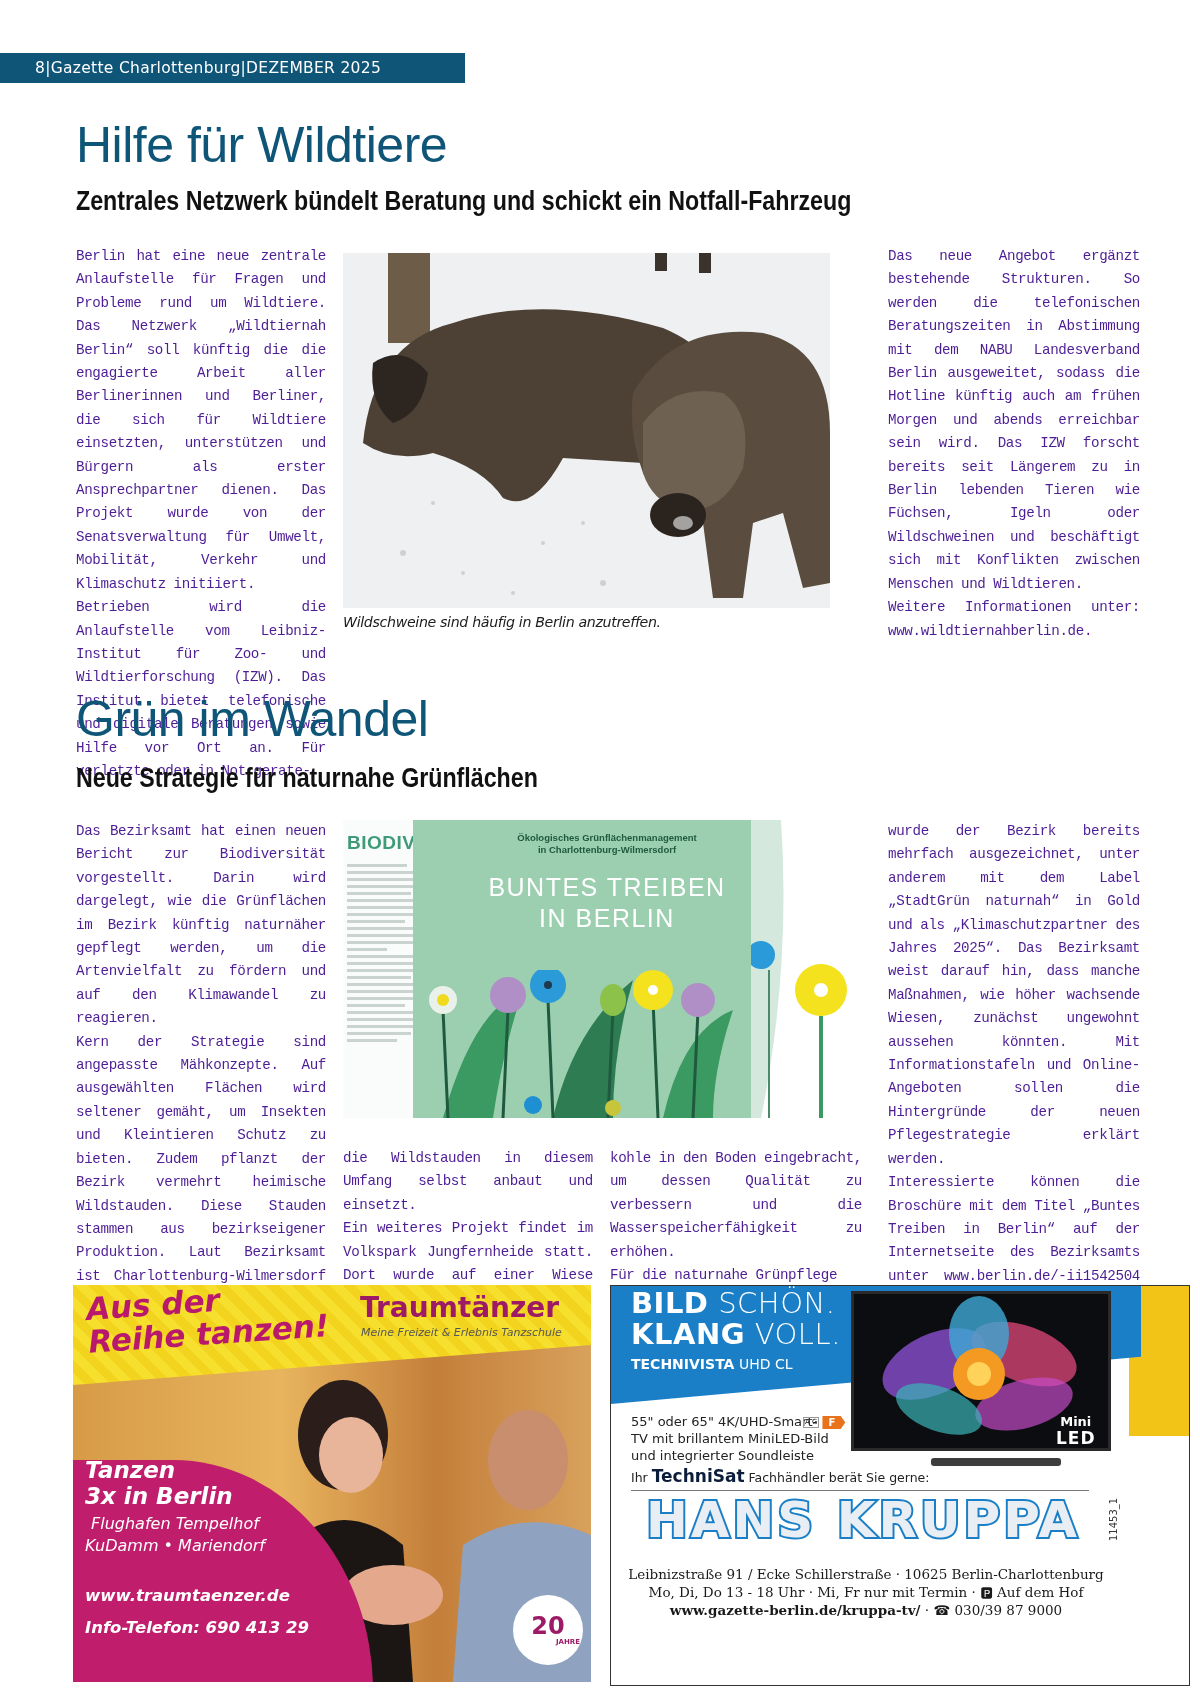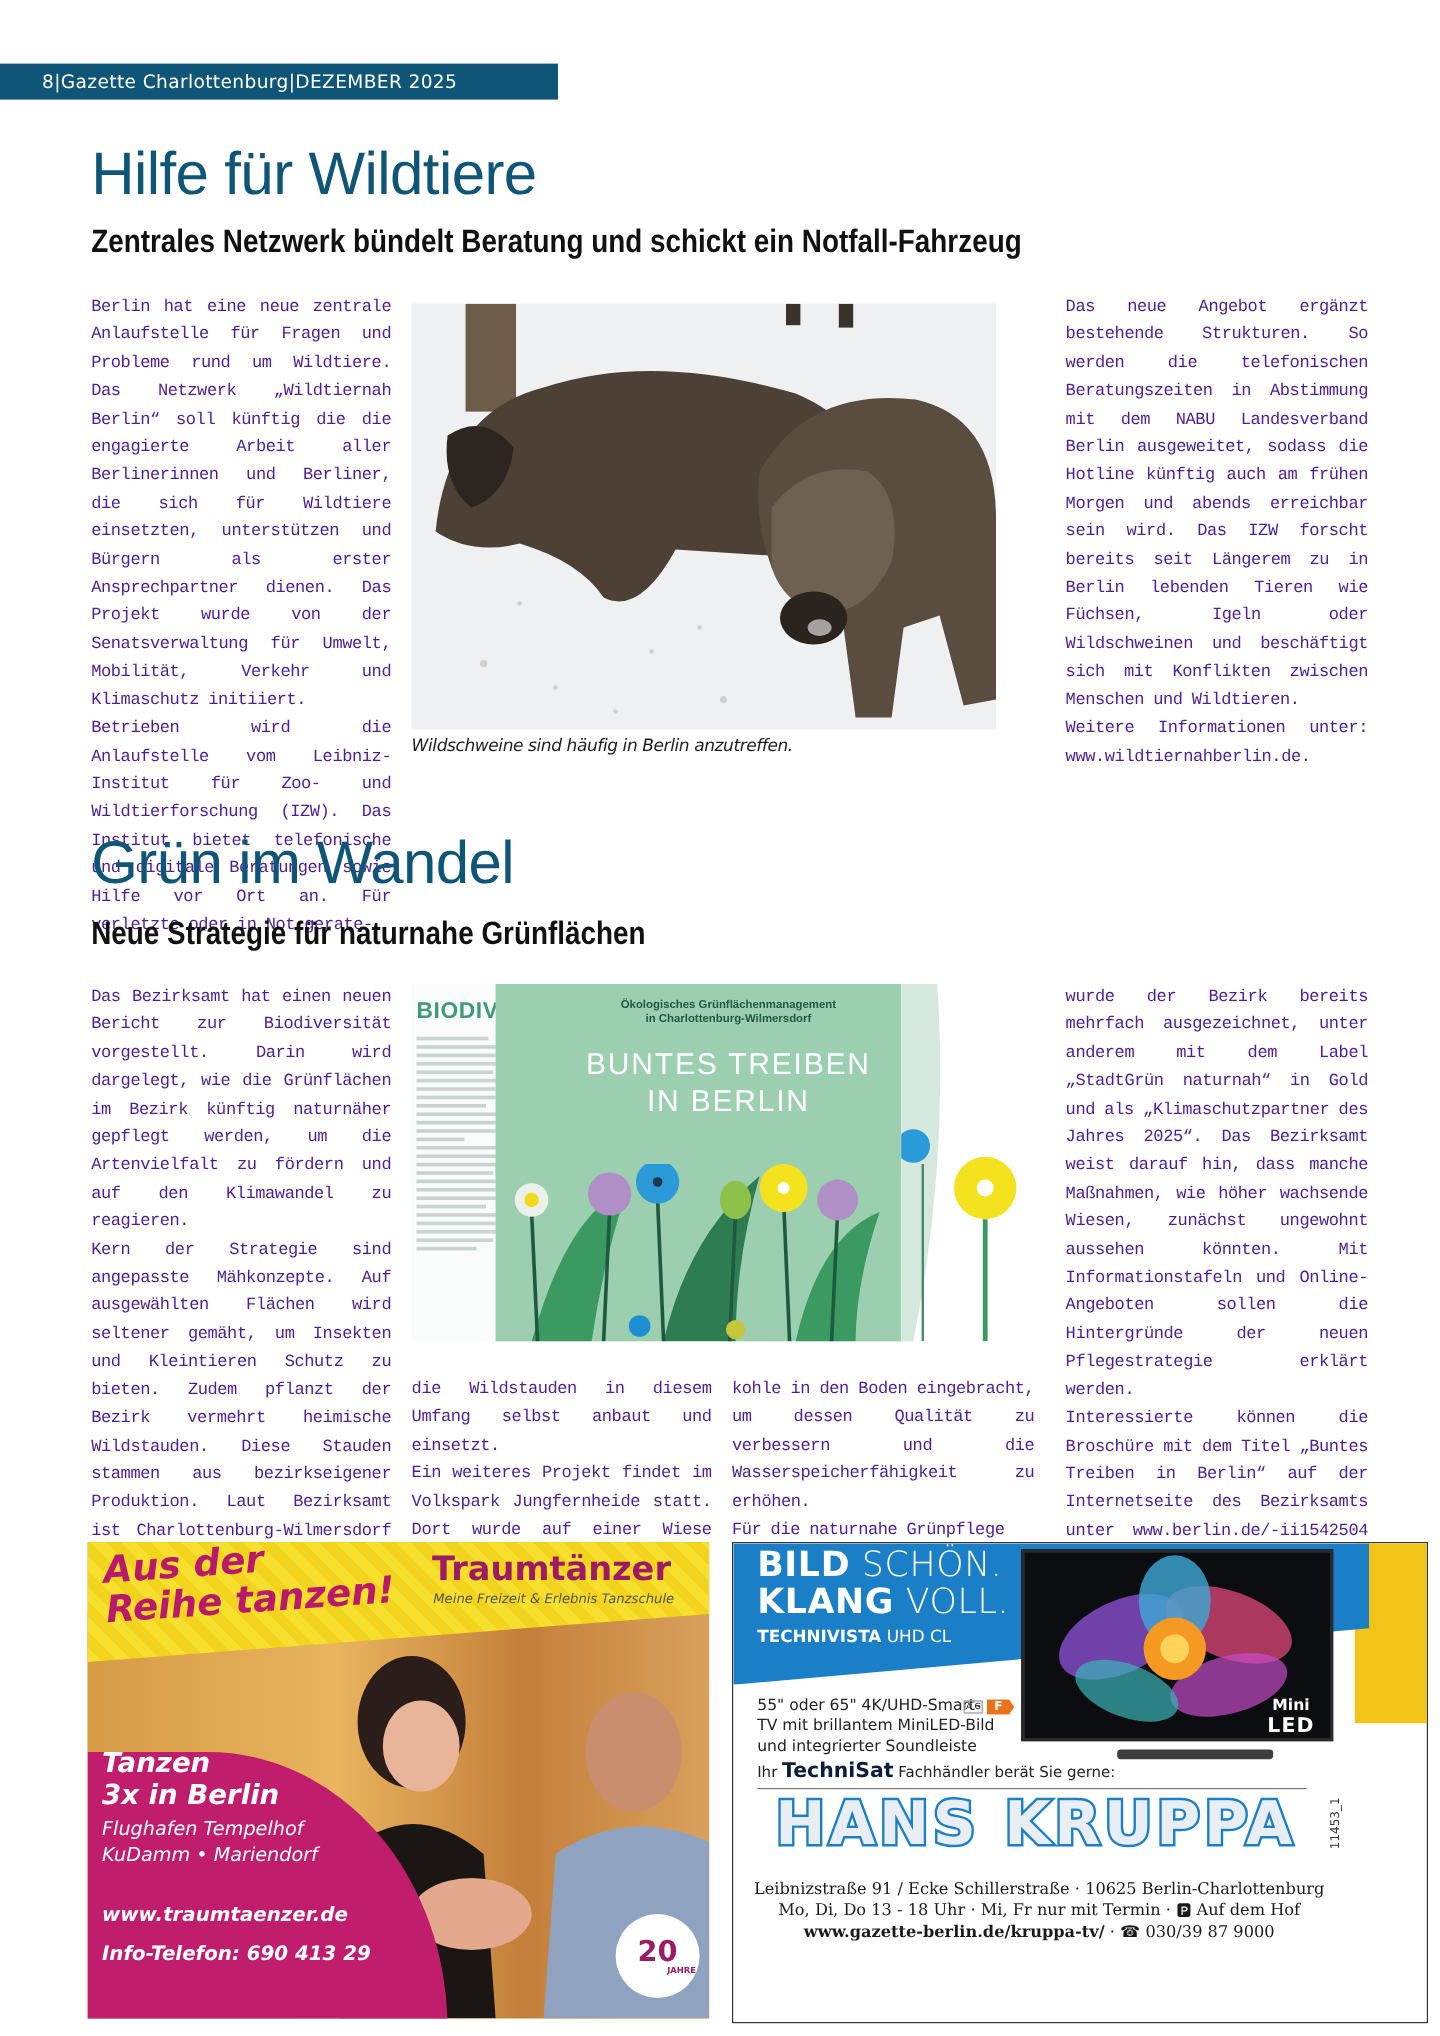--- a/index.html
+++ b/index.html
@@ -29,21 +29,21 @@
   .brochure-art { position: absolute; left: 70px; top: 150px; width: 338px; height: 148px; background: #9ccfb0; }
   .brochure-right { position: absolute; left: 408px; top: 0; width: 112px; height: 298px; background: #ffffff; }
 
   .ad-left { position: absolute; left: 73px; top: 1285px; width: 518px; height: 397px; overflow: hidden; background: #c98a3a; }
   .ad-left .yellow { position: absolute; left: 0; top: 0; width: 518px; height: 100px; background: repeating-linear-gradient(45deg,#f7df2d 0 9px,#f2d41f 9px 18px); clip-path: polygon(0 0,100% 0,100% 60%,0 100%); }
   .ad-left .slogan { position: absolute; left: 12px; top: 8px; font-family: "DejaVu Sans", sans-serif; font-weight: bold; font-style: italic; font-size: 31px; line-height: 33px; color: #b8196d; transform: rotate(-4deg); transform-origin: left top; }
   .ad-left .logo { position: absolute; left: 287px; top: 6px; font-family: "DejaVu Sans", sans-serif; font-weight: bold; font-size: 28px; color: #9c1a66; }
   .ad-left .logo-sub { position: absolute; left: 288px; top: 41px; font-style: italic; font-size: 11px; color: #555; }
   .ad-left .magenta { position: absolute; left: 0; top: 175px; width: 300px; height: 230px; background: #c01d6c; border-top-right-radius: 200px 230px; }
   .ad-left .m-title { position: absolute; left: 12px; top: 172px; font-weight: bold; font-style: italic; font-size: 23px; line-height: 26px; color: #fff; }
-  .ad-left .m-sub { position: absolute; left: 12px; top: 228px; font-style: italic; font-size: 16px; line-height: 22px; color: #fff; }
+  .ad-left .m-sub { position: absolute; left: 12px; top: 228px; font-style: italic; font-size: 16px; line-height: 22px; color: #fff; text-align: center; }
   .ad-left .m-web { position: absolute; left: 12px; top: 301px; font-weight: bold; font-style: italic; font-size: 16.5px; color: #fff; }
   .ad-left .m-tel { position: absolute; left: 12px; top: 333px; font-weight: bold; font-style: italic; font-size: 16.5px; color: #fff; }
   .ad-left .badge { position: absolute; left: 440px; top: 310px; width: 70px; height: 70px; border-radius: 50%; background: #fff; display: flex; flex-direction: column; align-items: center; justify-content: center; color: #9c1a66; }
   .ad-left .badge .num { font-weight: bold; font-size: 24px; line-height: 24px; }
   .ad-left .badge .yr { font-size: 7px; font-weight: bold; margin-left: 40px; }
 
   .ad-right { position: absolute; left: 610px; top: 1285px; width: 580px; height: 401px; border: 1.5px solid #333; overflow: hidden; background: #fff; padding-left: 34px; }
   .ad-right .blue { position: absolute; left: 0; top: 0; width: 530px; height: 118px; background: #1a7fc7; clip-path: polygon(0 0,100% 0,100% 60%,0 100%); }
   .ad-right .yellow-corner { position: absolute; right: 0; top: 0; width: 60px; height: 150px; background: #f2c418; }
   .ad-right .h1 { position: absolute; left: 20px; top: 2px; color: #fff; font-family: "DejaVu Sans", sans-serif; font-size: 29px; line-height: 31px; letter-spacing: 0.5px; }

